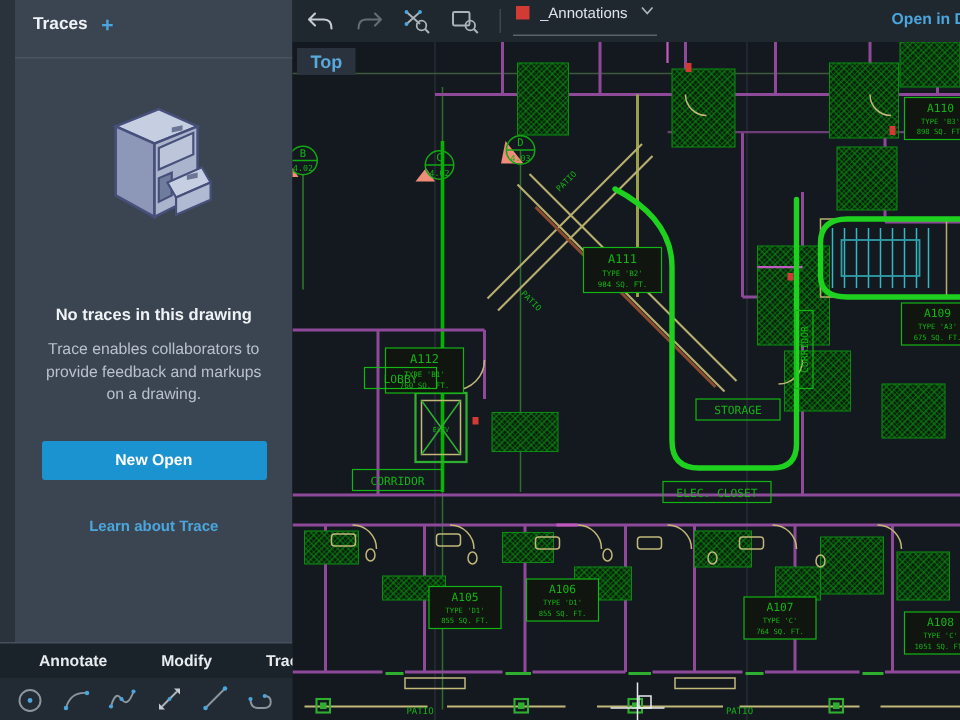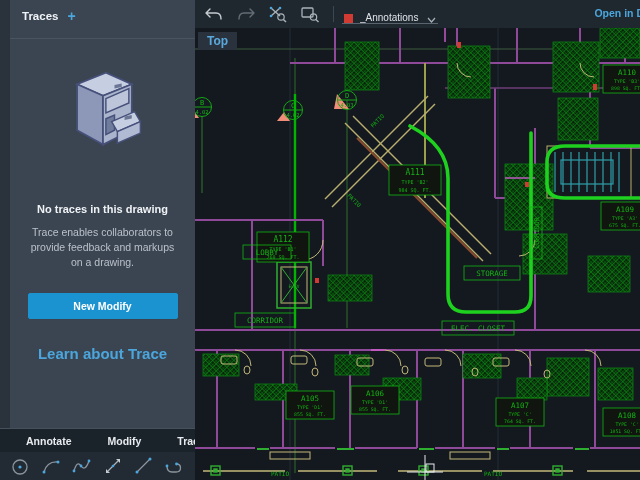--- a/index.html
+++ b/index.html
@@ -14,34 +14,34 @@
                 border-bottom:1px solid #4a5460;}
   #panel-header .title{font-size:11.5px;font-weight:bold;color:#f0f3f6;}
   #panel-header .plus{color:#4ba6dd;font-size:14px;font-weight:bold;line-height:10px;cursor:default;}
   #empty{display:flex;flex-direction:column;align-items:center;text-align:center;padding:28px 14px 0 14px;}
   #empty h3{font-size:11px;margin:40px 0 0 0;color:#f0f3f6;}
   #empty p{font-size:10.5px;line-height:1.45;color:#b9c1cb;margin:10px 2px 0 2px;}
   .btn{display:block;width:150px;height:26px;margin-top:12px;border-radius:2px;
        font-size:10.5px;font-weight:bold;text-align:center;line-height:24px;cursor:pointer;}
   .btn.primary{background:#1a93d0;color:#fff;border:1px solid #1a93d0;margin-top:22px;}
   .btn.secondary{background:transparent;color:#eef1f4;border:1px solid #c7cdd4;}
-  .link{margin-top:26px;font-size:15px;font-weight:bold;color:#4ba6dd;cursor:pointer;}
+  .link{margin-top:26px;font-size:10px;font-weight:bold;color:#4ba6dd;cursor:pointer;}
   #tabsbar{position:absolute;left:0;top:428px;width:195px;height:24px;background:#1a222a;
            border-top:1px solid #46505c;display:flex;align-items:center;gap:36px;padding-left:26px;}
   #tabsbar .tab{font-size:10.5px;font-weight:bold;color:#e8ecef;cursor:pointer;}
   #toolsbar{position:absolute;left:0;top:452px;width:195px;height:28px;background:#222b34;
             display:flex;align-items:center;justify-content:space-between;padding:0 8px;}
   .toolbtn{width:24px;height:24px;display:flex;align-items:center;justify-content:center;cursor:pointer;}
   
   #topbar{position:absolute;left:195px;top:0;width:445px;height:28px;background:#1f272f;
           display:flex;align-items:center;overflow:hidden;}
   .tb-icon{width:26px;height:22px;display:flex;align-items:center;justify-content:center;
            margin-left:6px;cursor:pointer;}
   #tb-sep{width:1px;height:16px;background:#3d4752;margin:0 8px 0 10px;}
-  #layer-dd{display:flex;align-items:flex-end;gap:7px;height:20px;width:96px;
+  #layer-dd{display:flex;align-items:flex-start;gap:7px;height:20px;width:96px;
             border-bottom:1px solid #5a646e;padding:0 2px;cursor:pointer;}
   #layer-swatch{width:9px;height:9px;background:#d23b34;flex:0 0 auto;}
   #layer-label{font-size:10px;color:#dfe4e8;flex:1 1 auto;white-space:nowrap;overflow:hidden;}
   #open-in{position:absolute;right:-4px;top:7px;font-size:10.5px;font-weight:bold;color:#4ba6dd;
            white-space:nowrap;cursor:pointer;}
   
   #canvas{position:absolute;left:195px;top:28px;width:445px;height:452px;background:#141920;}
   #viewcube{position:absolute;left:3px;top:4px;padding:2px 9px;background:#2a333d;
             font-size:12px;font-weight:bold;color:#5aa9dc;cursor:pointer;}
   svg text.cad{font-family:"DejaVu Sans Mono","Liberation Mono",monospace;fill:#13b413;}
@@ -67,21 +67,21 @@
             <polygon points="34,22 50,15 50,25 34,32" fill="#bcc5da" stroke="#46507a" stroke-width="1"></polygon>
             <rect x="40" y="21" width="5" height="2.4" fill="#6b7694" transform="skewY(-12 )"></rect>
             <polygon points="34,36 40,33.5 40,44 34,47" fill="#707c9c" stroke="#46507a" stroke-width="1"></polygon>
             <polygon points="38,38 54,31 58,38 42,45" fill="#c6cee2" stroke="#46507a" stroke-width="1"></polygon>
             <polygon points="42,45 58,38 58,46 42,53" fill="#b0bad2" stroke="#46507a" stroke-width="1"></polygon>
             <rect x="47" y="44.5" width="5" height="2.4" fill="#6b7694" transform="skewY(-12)"></rect>
           </svg>
         </span>
         <h3>No traces in this drawing</h3>
         <p>Trace enables collaborators to provide feedback and markups on a drawing.</p>
-        <div class="btn primary">New Modify</div>
+        <div class="btn primary">New Open</div>
         <div class="link">Learn about Trace</div>
       </div>
     </div>
 
     <div id="tabsbar">
       <span class="tab">Annotate</span>
       <span class="tab">Modify</span>
       <span class="tab">Trace</span>
     </div>
 

